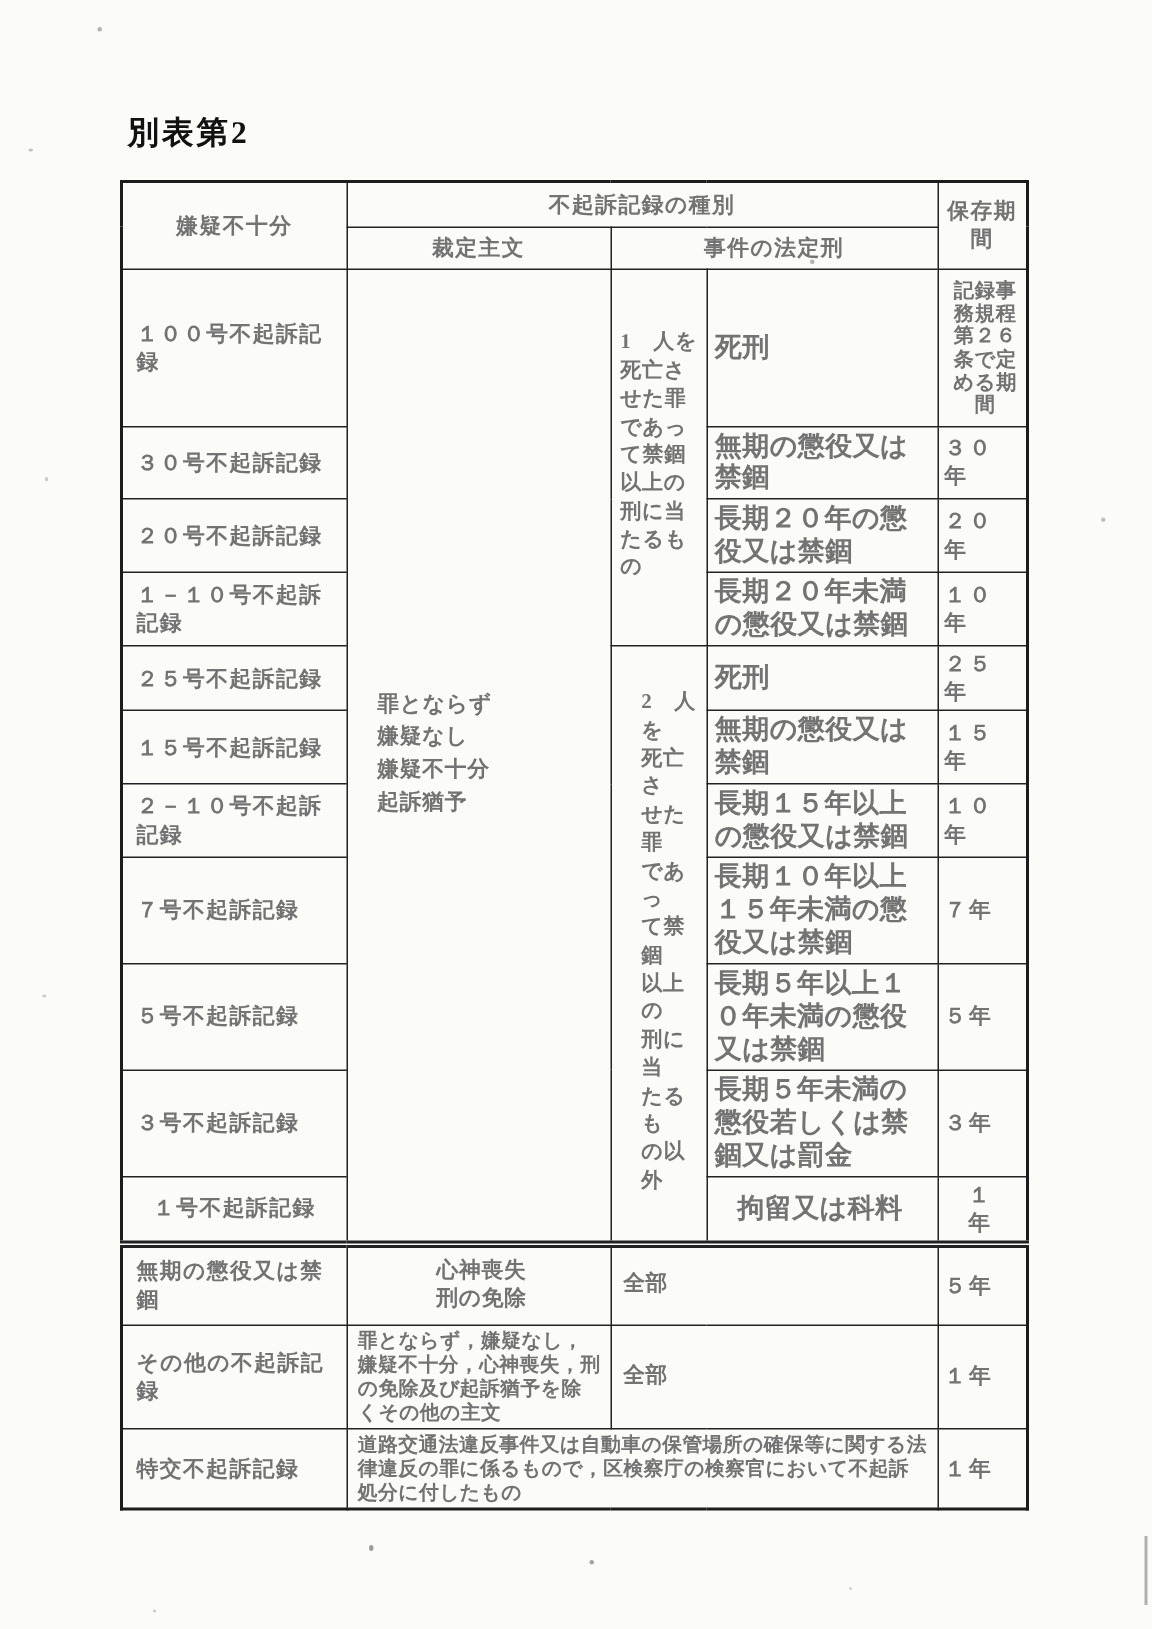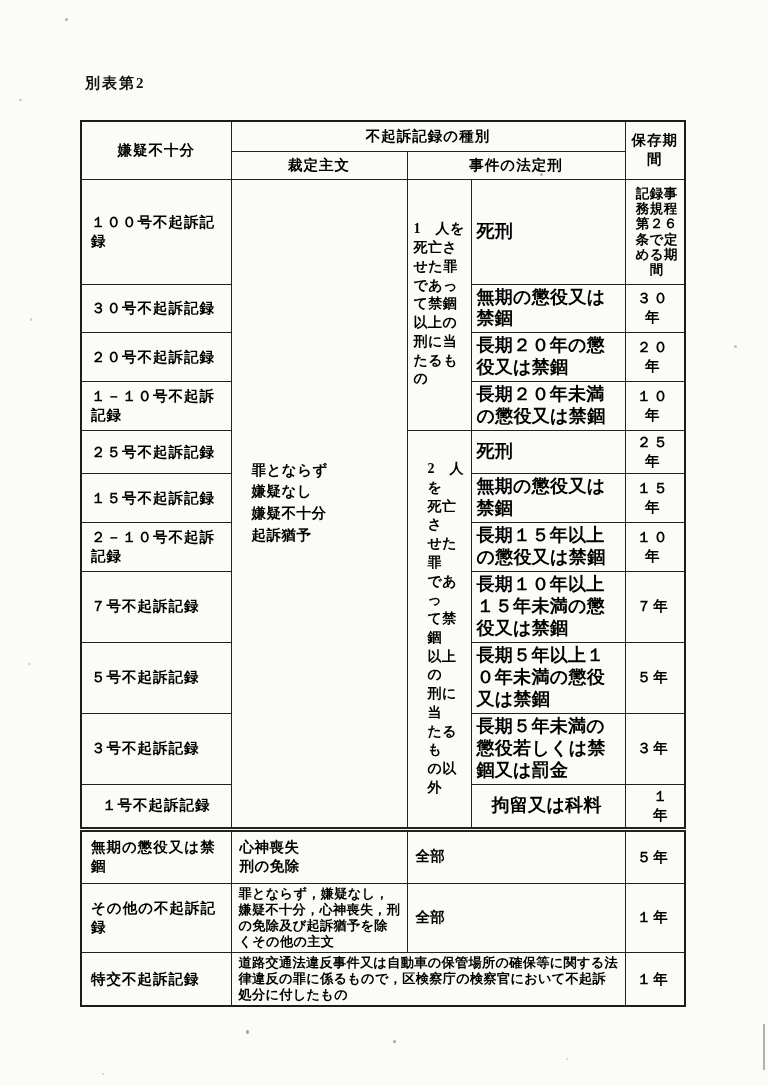--- a/index.html
+++ b/index.html
@@ -6,50 +6,50 @@
   .page{
     position:relative;
     width:768px;height:1086px;
     background:#fbfbf8;
     font-family:"Liberation Serif","DejaVu Serif",serif;
     color:#111;
     overflow:hidden;
   }
   .doc-title{
     position:absolute;left:85px;top:74px;
-    font-size:15px;letter-spacing:2px;font-weight:bold;
+    font-size:21px;letter-spacing:2px;font-weight:bold;
   }
   table.main{
     position:absolute;left:80px;top:120px;
     border-collapse:collapse;table-layout:fixed;
     width:604px;
     border:2.4px solid #1c1c1c;
   }
   td{
     border:1.7px solid #222;
     font-size:14.5px;
     vertical-align:middle;
     padding:2px 4px;
     font-weight:bold;
-    color:#000000;
+    color:#737373;
   }
   .hdr{text-align:center;letter-spacing:1px;padding:3px 1px;}
   tr.h1{height:30px;}
   tr.h2{height:28px;}
   tr.r-tall{height:105px;}
   tr.r-std{height:33px;}
   tr.r-shin{height:54px;}
   tr.r-sonota{height:66px;}
   tr.r-tokko{height:50px;}
   .cat{padding-left:9px;letter-spacing:1px;}
   .pre{white-space:pre-line;}
   .ruling{padding-left:8px;line-height:1.5;letter-spacing:0.5px;}
   .grp{padding:3px 1px 3px 6px;line-height:1.34;font-size:14px;letter-spacing:0.5px;}
   .pen{padding:2px 2px 2px 5px;line-height:1.22;font-size:18px;letter-spacing:0.3px;}
-  .ret{text-align:center;padding-right:7px;letter-spacing:2px;}
+  .ret{text-align:left;padding-right:7px;letter-spacing:2px;}
   .ret-long{text-align:center;padding:3px 2px 3px 6px;line-height:1.12;font-size:13.5px;letter-spacing:0.5px;}
   .small{font-size:13.2px;letter-spacing:0.3px;line-height:1.22;padding:2px 5px 2px 7px;margin-left:24px;}
   .sec-end{border-bottom:5px double #222;padding-left:20px;}
   .speck{position:absolute;background:#6b6b66;border-radius:50%;}
   .edge-line{position:absolute;background:#55544f;}
 </style>
 </head>
 <body>
 
 <div class="page">
@@ -164,21 +164,21 @@
     </tr>
 
     <tr class="r-std">
       <td class="cat sec-end">１号不起訴記録</td>
       <td class="pen sec-end">拘留又は科料</td>
       <td class="ret sec-end">１年</td>
     </tr>
 
     <tr class="r-shin">
       <td class="cat">無期の懲役又は禁錮</td>
-      <td class="ruling pre" style="line-height:1.35;">心神喪失
+      <td class="ruling pre" style="line-height:1.35;text-align:center;">心神喪失
 刑の免除</td>
       <td class="pen" colspan="2" style="font-size:14.5px;padding-left:8px;">全部</td>
       <td class="ret">５年</td>
     </tr>
 
     <tr class="r-sonota">
       <td class="cat">その他の不起訴記録</td>
       <td class="small">罪とならず，嫌疑なし，嫌疑不十分，心神喪失，刑の免除及び起訴猶予を除くその他の主文</td>
       <td class="pen" colspan="2" style="font-size:14.5px;padding-left:8px;">全部</td>
       <td class="ret">１年</td>

